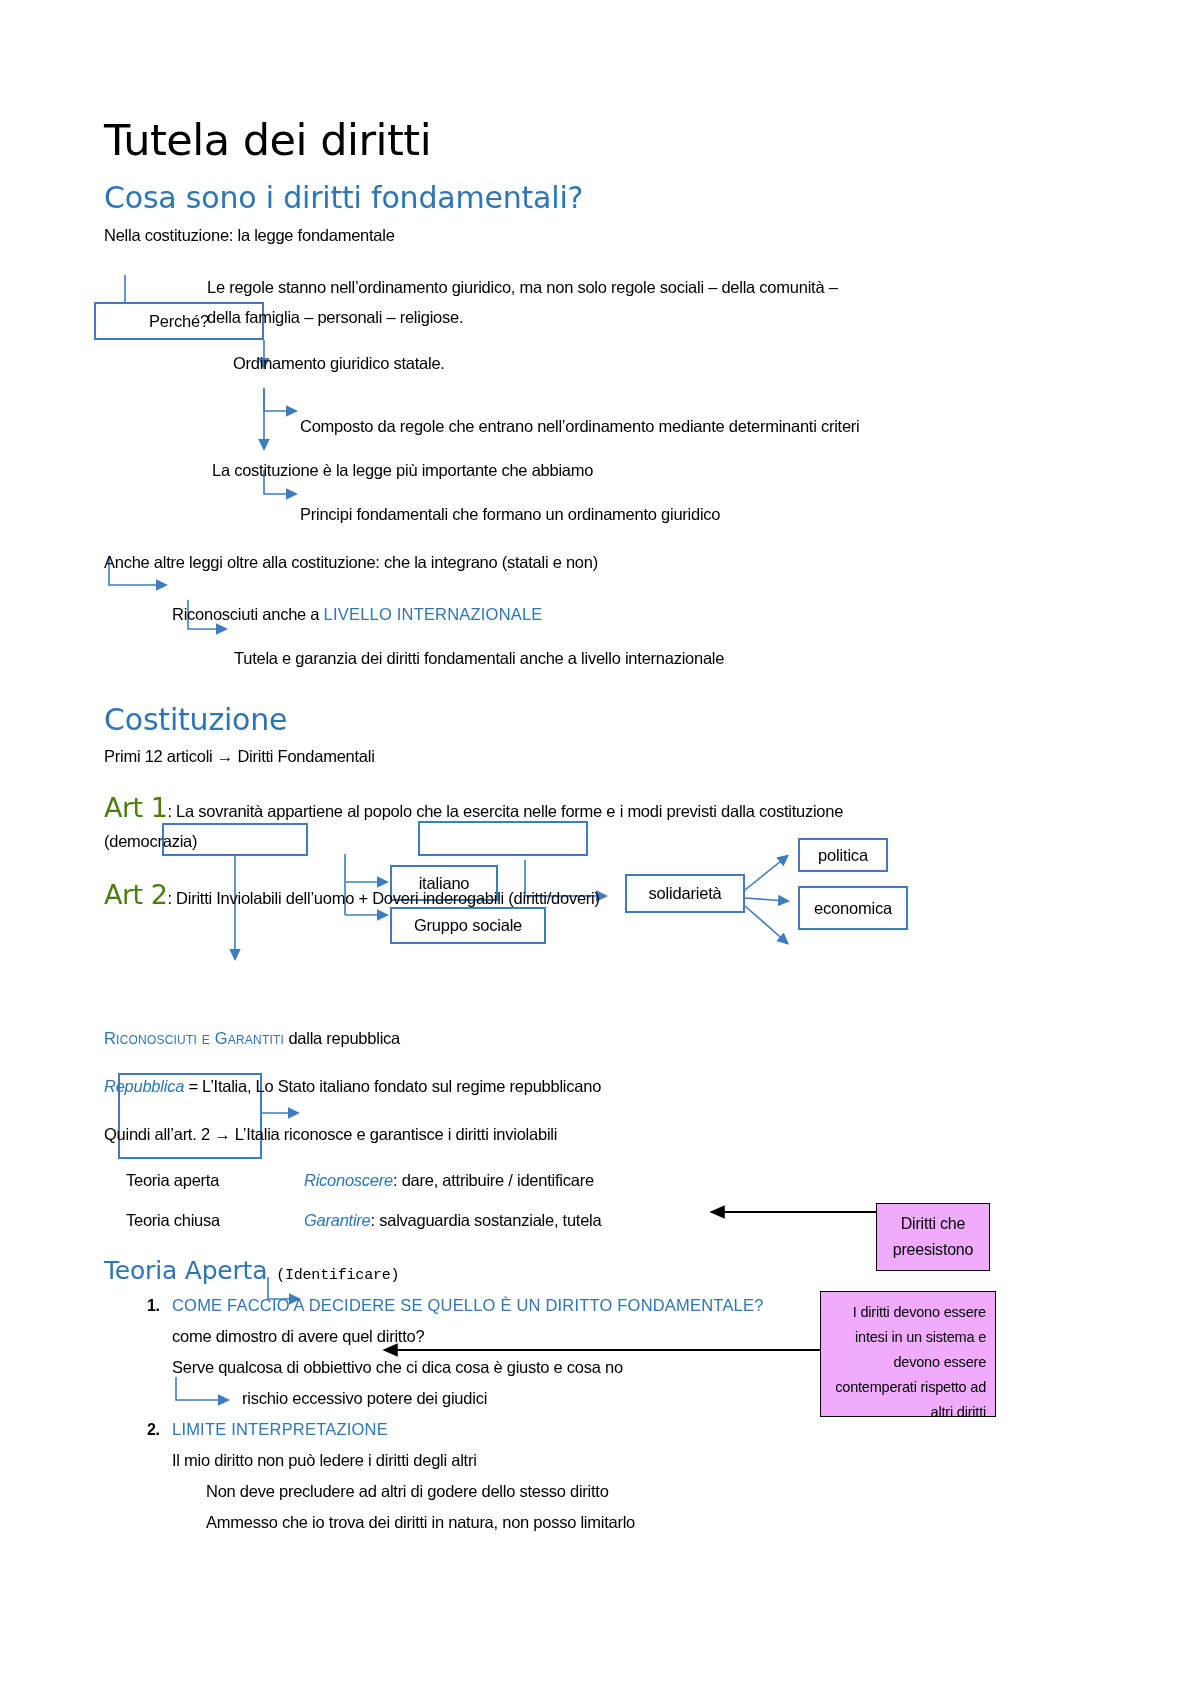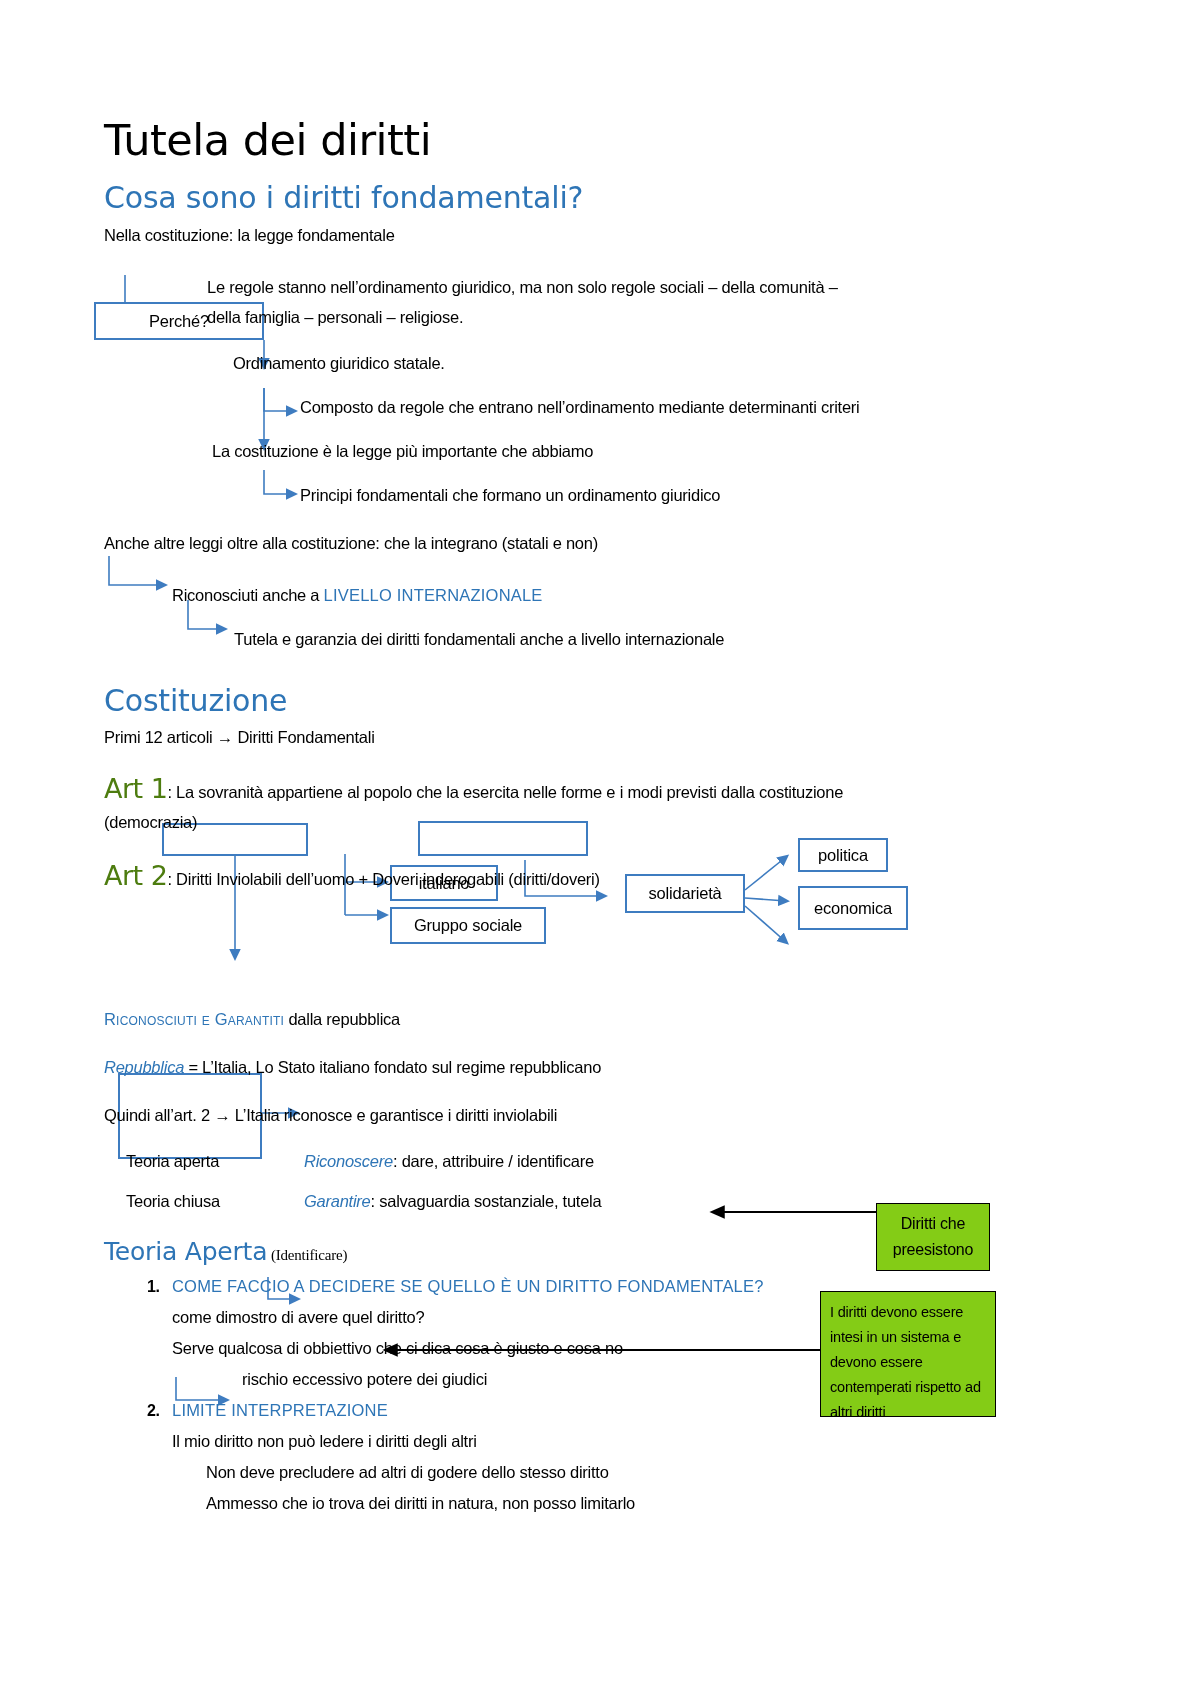--- a/index.html
+++ b/index.html
@@ -81,38 +81,39 @@
     color: #000;
     display: flex;
     align-items: center;
     justify-content: center;
     letter-spacing: -0.2px;
   }
   .bbox.transparent { background: transparent; }
   .kbox {
     position: absolute;
     border: 1.5px solid #000000;
-    background: #84cc16;
+    background: #f0abfc;
     box-sizing: border-box;
     font-family: "Liberation Sans", sans-serif;
     font-size: 16px;
     color: #000;
     letter-spacing: -0.2px;
   }
   .kbox.center {
     display: flex;
     align-items: center;
     justify-content: center;
     text-align: center;
     line-height: 26px;
   }
   .kbox.left {
     padding: 8px 9px;
     line-height: 25px;
     font-size: 14.5px;
+    text-align: right;
   }
 
   
   .overlay {
     position: absolute;
     left: 0; top: 0;
     width: 1200px; height: 1698px;
     pointer-events: none;
   }
   .layer-abs { position: absolute; left:0; top:0; width:1200px; height:1698px; }
@@ -235,21 +236,21 @@
     <div style="height:22px"></div>
     <div class="body-txt" style="margin-left:103px;">
       <div>Le regole stanno nell’ordinamento giuridico, ma non solo regole sociali – della comunità –</div>
       <div>della famiglia – personali – religiose.</div>
     </div>
 
     <div style="height:16px"></div>
     <div class="body-txt" style="margin-left:129px;">Ordinamento giuridico statale.</div>
 
     <div style="height:14px"></div>
-    <div class="body-txt" style="margin-left:196px;">Composto da regole che entrano nell’ordinamento mediante determinanti criteri</div>
+    <div class="body-txt" style="margin-left:196px;margin-top:19px;">Composto da regole che entrano nell’ordinamento mediante determinanti criteri</div>
 
     <div style="height:14px"></div>
     <div class="body-txt" style="margin-left:108px;">La costituzione è la legge più importante che abbiamo</div>
 
     <div style="height:14px"></div>
     <div class="body-txt" style="margin-left:196px;">Principi fondamentali che formano un ordinamento giuridico</div>
 
     <div style="height:18px"></div>
     <div class="body-txt">Anche altre leggi oltre alla costituzione: che la integrano (statali e non)</div>
 
@@ -300,21 +301,21 @@
     </div>
     <div class="body-txt" style="height:40px; position:relative;">
       <span style="position:absolute; left:22px; top:2px;">Teoria chiusa</span>
       <span style="position:absolute; left:200px; top:2px; white-space:nowrap;">
         <span class="ital-blue">Garantire</span><span>: salvaguardia sostanziale, tutela</span>
       </span>
     </div>
 
     <div style="height:14px"></div>
     <h2 class="h-blue" style="font-size:25px;">
-      <span>Teoria Aperta</span><span class="sub-note" style="color:#000; font-family:Liberation Serif, serif;"> (Identificare)</span>
+      <span>Teoria Aperta</span><span class="sub-note" style="color:#000; font-family:Liberation Mono, monospace;"> (Identificare)</span>
     </h2>
 
     <ol class="numlist">
       <li>
         <span class="smallcaps">COME FACCIO A DECIDERE SE QUELLO È UN DIRITTO FONDAMENTALE?</span>
         <span class="li-body">come dimostro di avere quel diritto?</span>
         <span class="li-body">Serve qualcosa di obbiettivo che ci dica cosa è giusto e cosa no</span>
         <span class="indent2">rischio eccessivo potere dei giudici</span>
       </li>
       <li>

